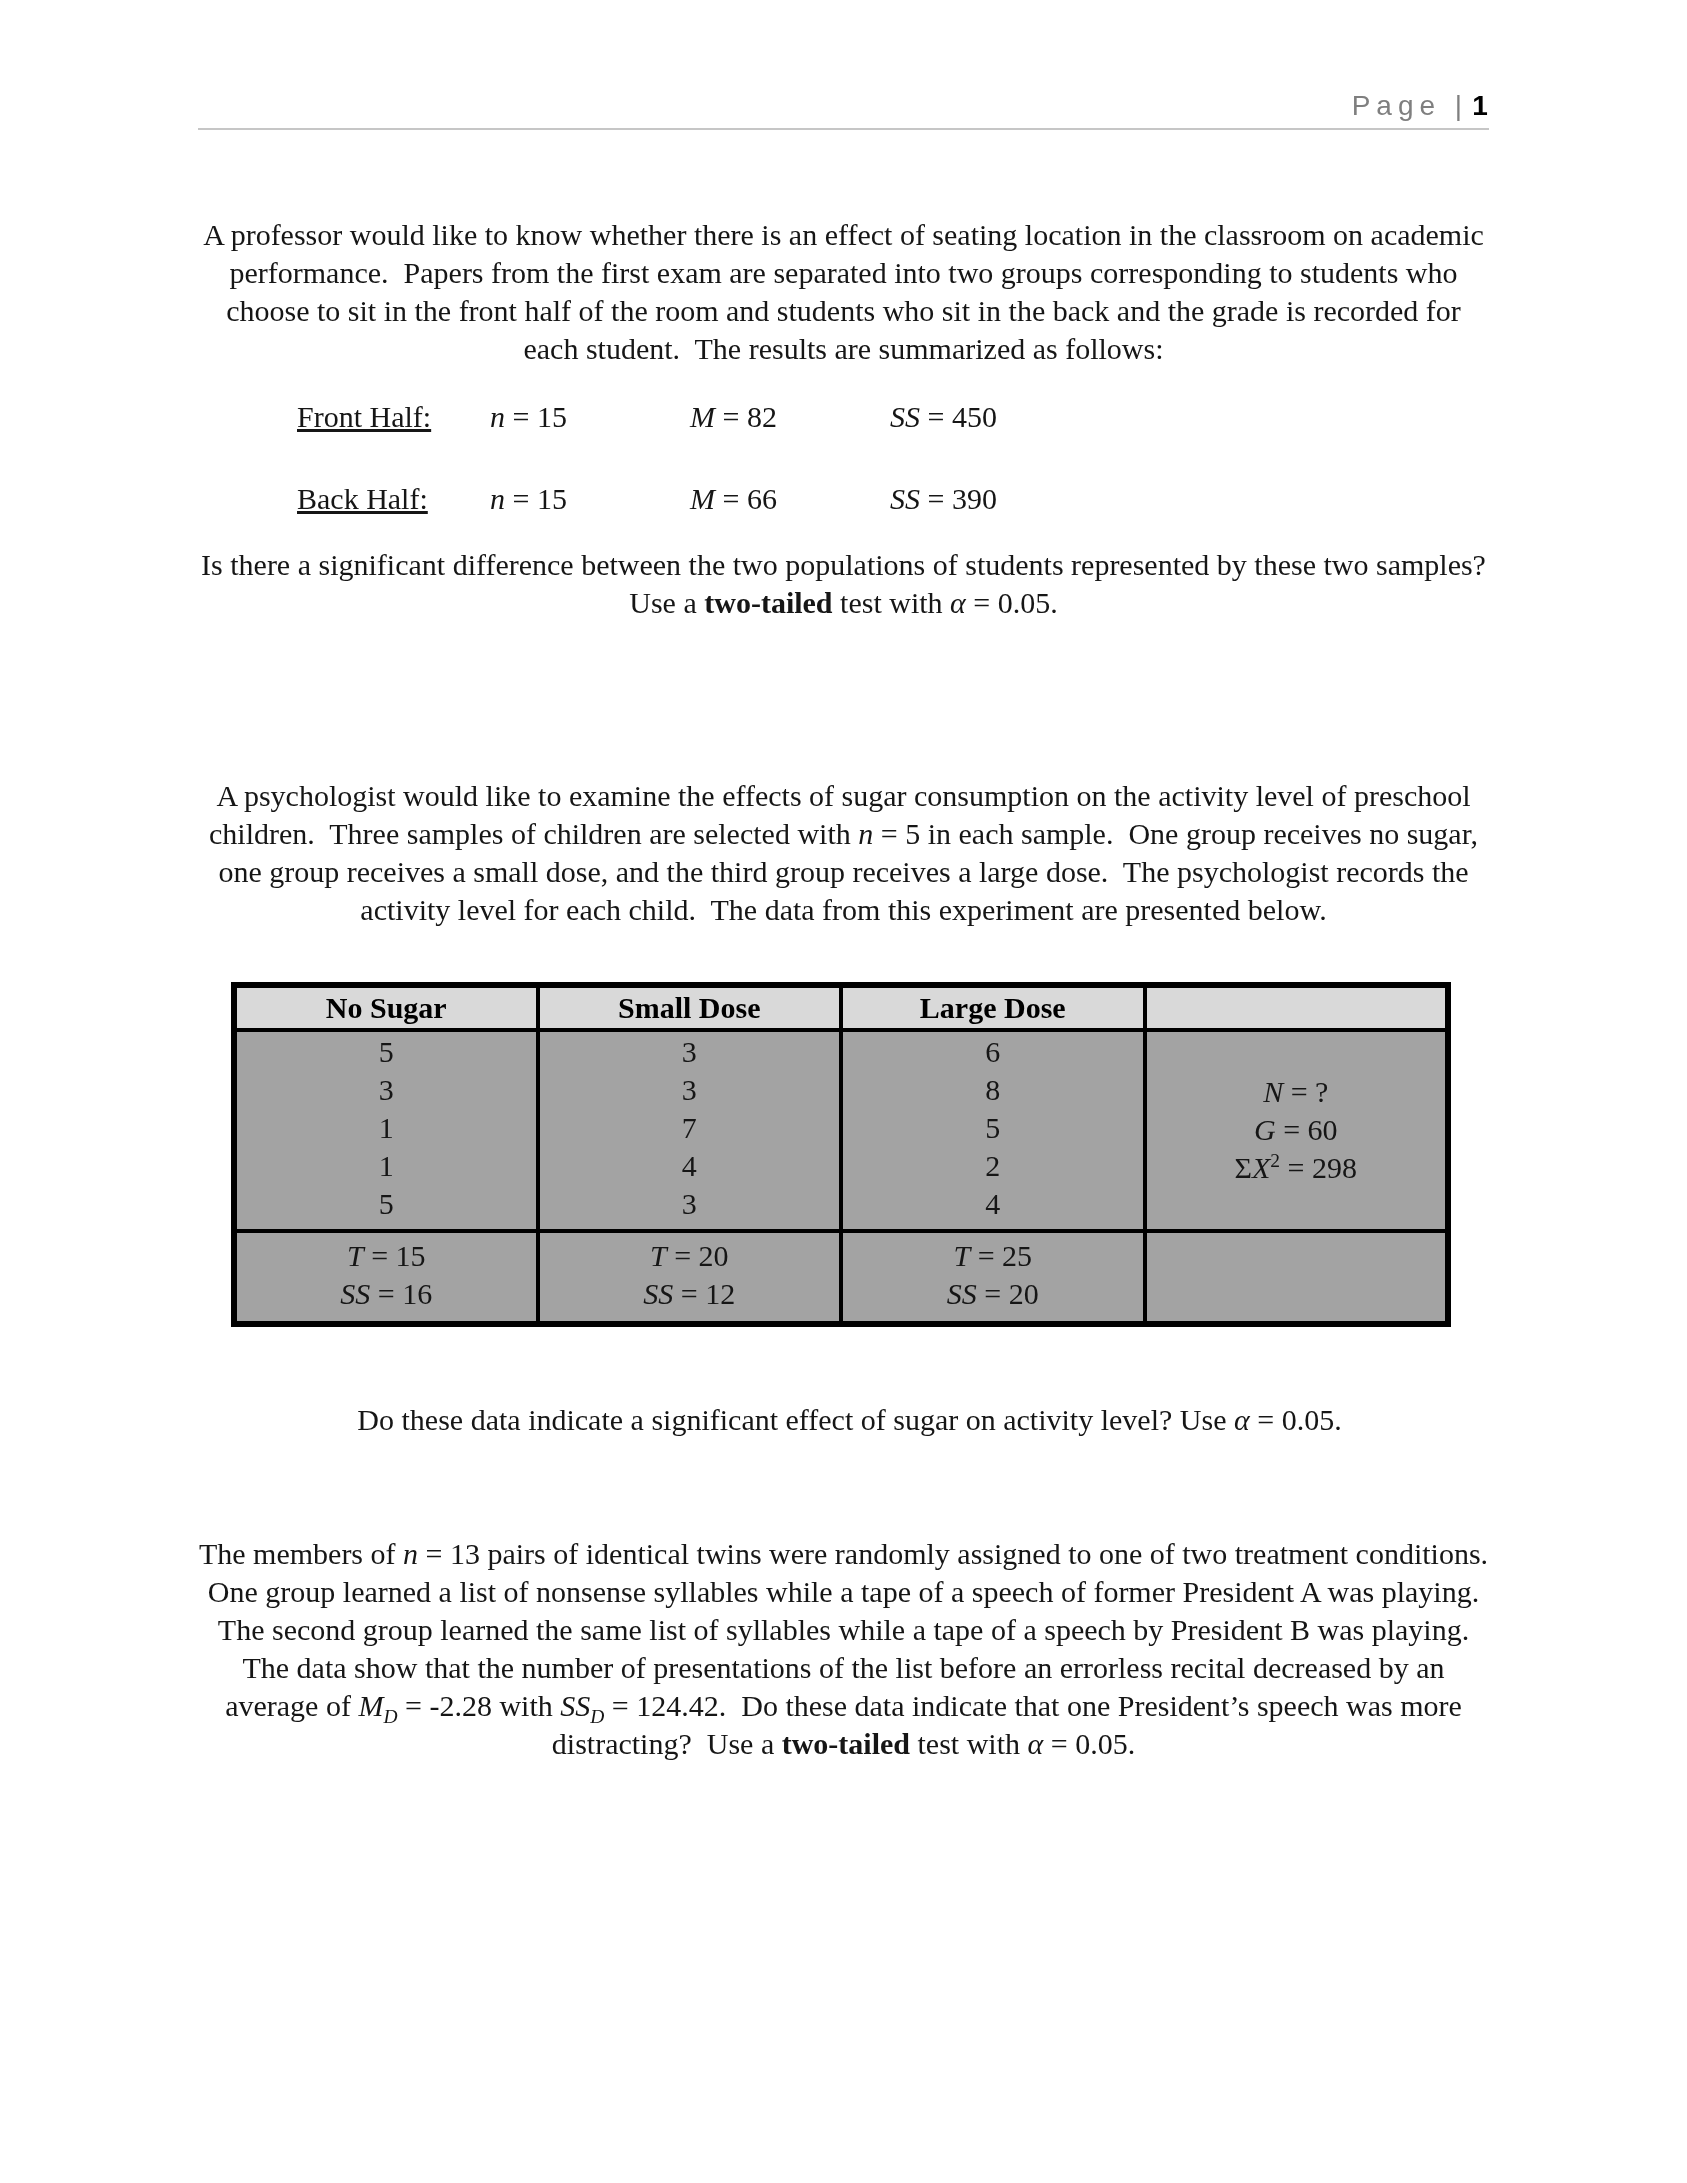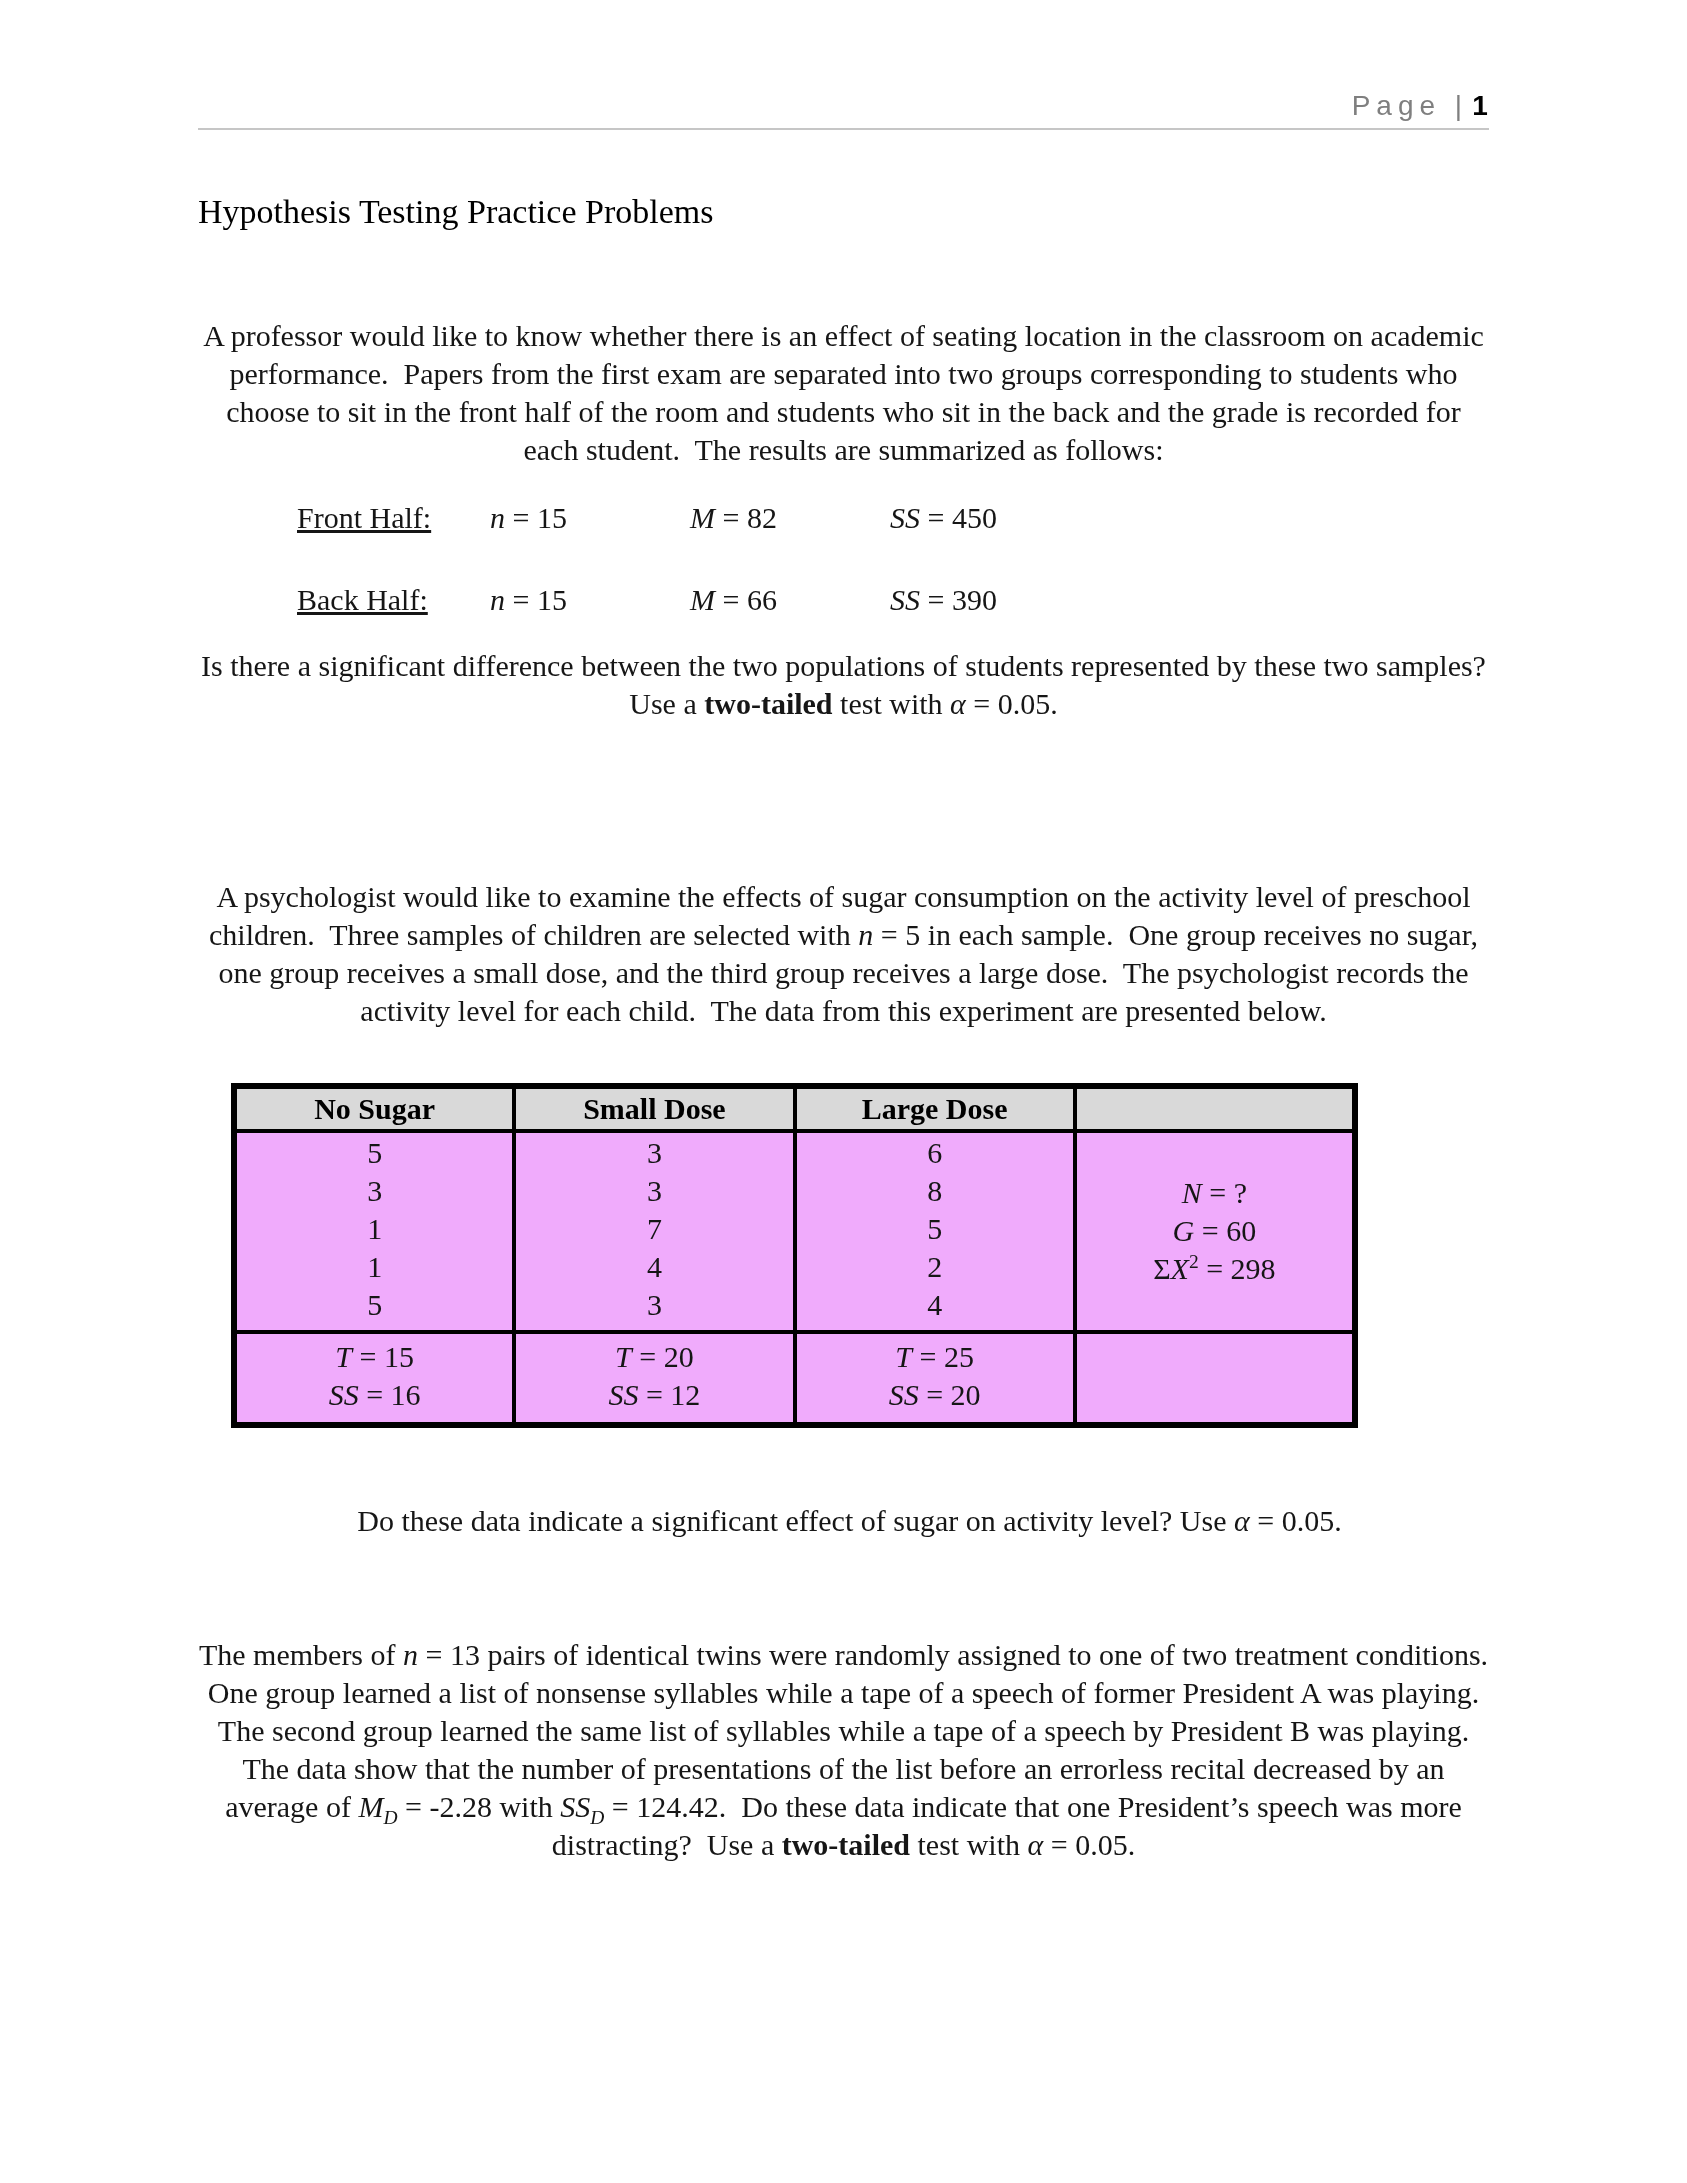--- a/index.html
+++ b/index.html
@@ -60,24 +60,24 @@
     line-height: 38px;
   }
   .stats-row.first { margin-top: 30px; }
   .stats-row.second { margin-top: 44px; }
   .stats-label { width: 193px; text-decoration: underline; }
   .stats-col { width: 200px; }
   .data-table {
     border-collapse: collapse;
     border: 6.6px solid #000000;
     margin: 53px 0 0 33px;
-    width: 1127px;
+    width: 1220px;
     table-layout: fixed;
     text-align: center;
-    background: #f0abfc;
+    background: #a3a3a3;
   }
   .data-table th {
     background: #d9d9d9;
     border: 4px solid #000000;
     font-size: 30px;
     font-weight: bold;
     padding: 3.3px 0;
     color: #000000;
   }
   .data-table td {
@@ -97,21 +97,20 @@
 </head>
 <body>
 
 <div class="page">
 
   <div class="page-header">
     <span>Page |</span><span class="page-num">1</span>
   </div>
   <hr class="header-rule">
 
-  <h1 class="doc-title">Hypothesis Testing Practice Problems</h1>
 
   <p class="para p1">A professor would like to know whether there is an effect of seating location in the classroom on academic performance.  Papers from the first exam are separated into two groups corresponding to students who choose to sit in the front half of the room and students who sit in the back and the grade is recorded for each student.  The results are summarized as follows:</p>
 
   <div class="stats-row first">
     <span class="stats-label">Front Half:</span>
     <span class="stats-col"><span style="font-style: italic;">n</span><span> = 15</span></span>
     <span class="stats-col"><span style="font-style: italic;">M</span><span> = 82</span></span>
     <span class="stats-col"><span style="font-style: italic;">SS</span><span> = 450</span></span>
   </div>
   <div class="stats-row second">

